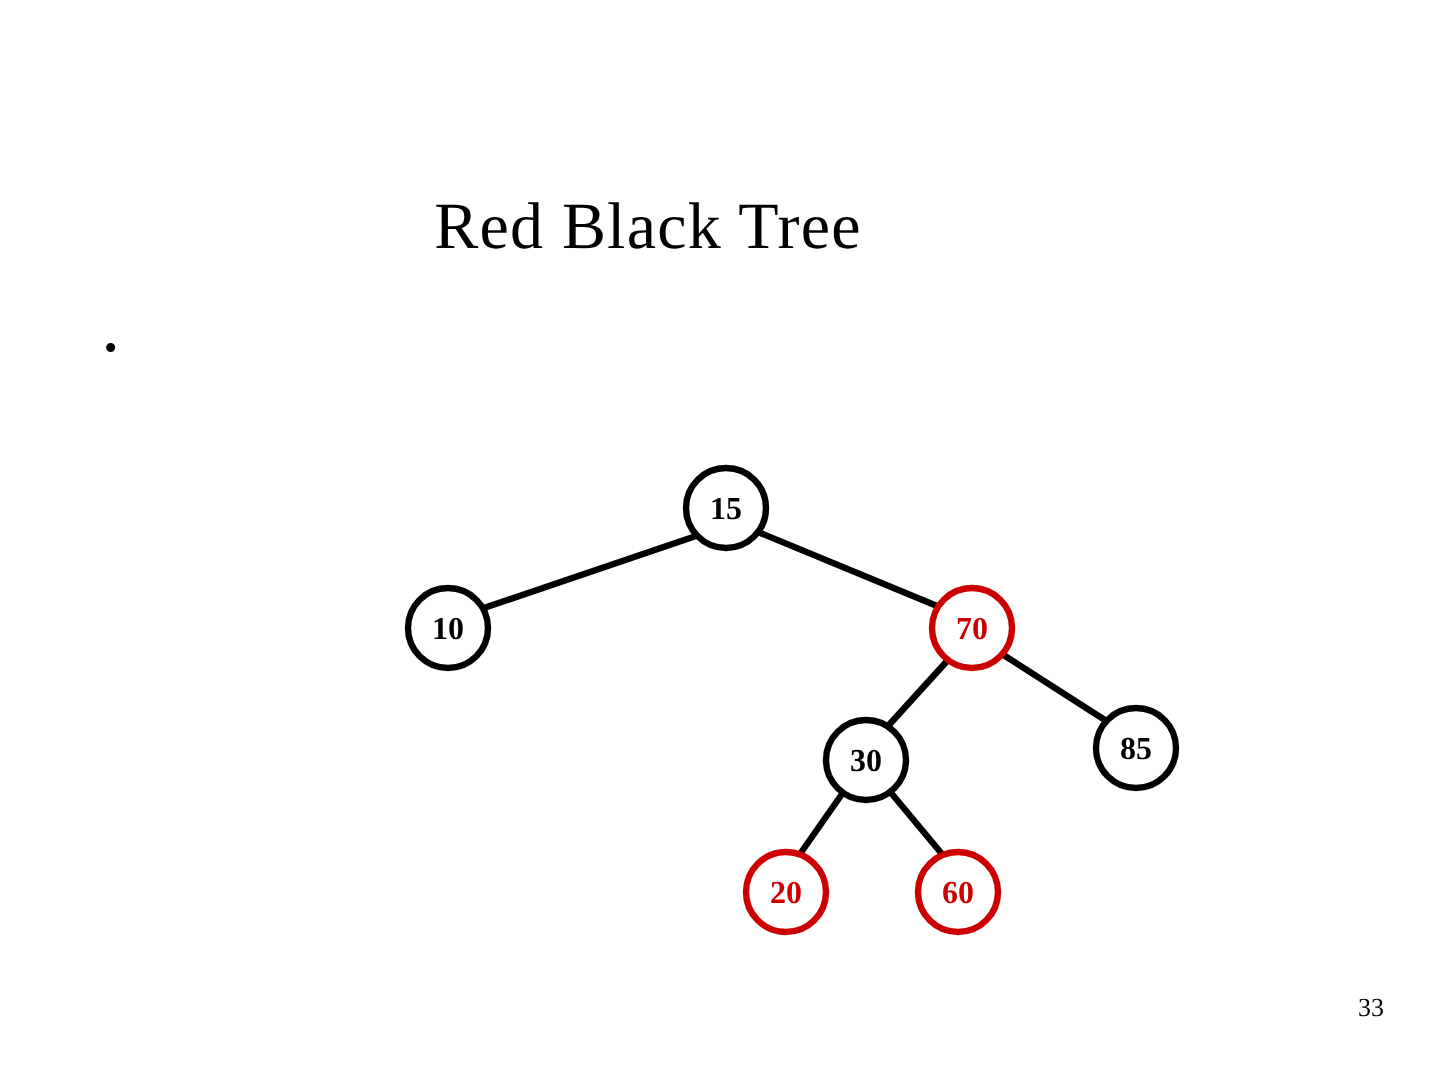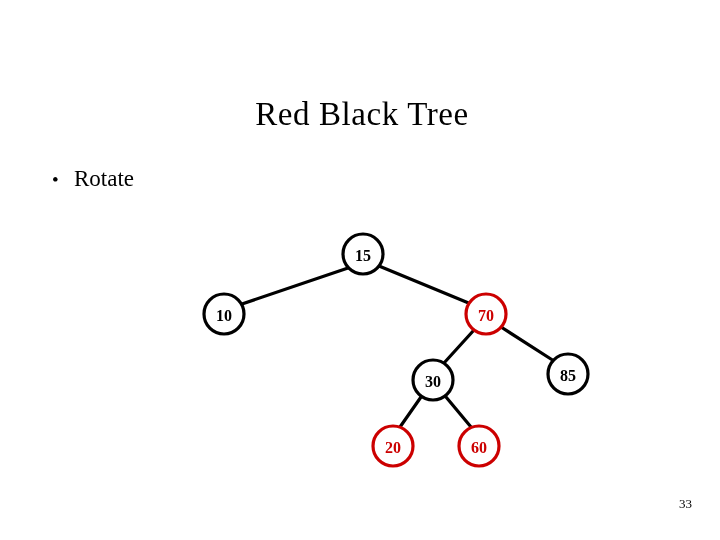--- a/index.html
+++ b/index.html
@@ -22,21 +22,20 @@
     position: absolute;
     left: 0;
     top: 74px;
     width: 648px;
     text-align: center;
     font-size: 33px;
     font-weight: normal;
     color: #000000;
     letter-spacing: 0.6px;
     line-height: 1.1;
-    padding-left: 38px;
   }
   #bullet-list {
     position: absolute;
     left: 52px;
     top: 165px;
     width: 420px;
   }
   .bullet-row {
     display: flex;
     align-items: baseline;
@@ -101,21 +100,20 @@
 </head>
 <body>
 
 <div id="slide">
 
   <h1 id="slide-title">Red Black Tree</h1>
 
   <div id="bullet-list">
     <div class="bullet-row">
       <span class="bullet-marker">•</span>
-      <span class="bullet-text">Rotate</span>
     </div>
   </div>
 
   <div id="tree-figure">
     <svg id="tree-svg" viewBox="0 0 720 540" xmlns="http://www.w3.org/2000/svg">
       <g>
         <line class="tree-edge" x1="348" y1="252" x2="239" y2="289"></line>
         <line class="tree-edge" x1="379" y1="250" x2="471" y2="288"></line>
         <line class="tree-edge" x1="474" y1="314" x2="444" y2="347"></line>
         <line class="tree-edge" x1="501" y1="311" x2="554" y2="345"></line>

